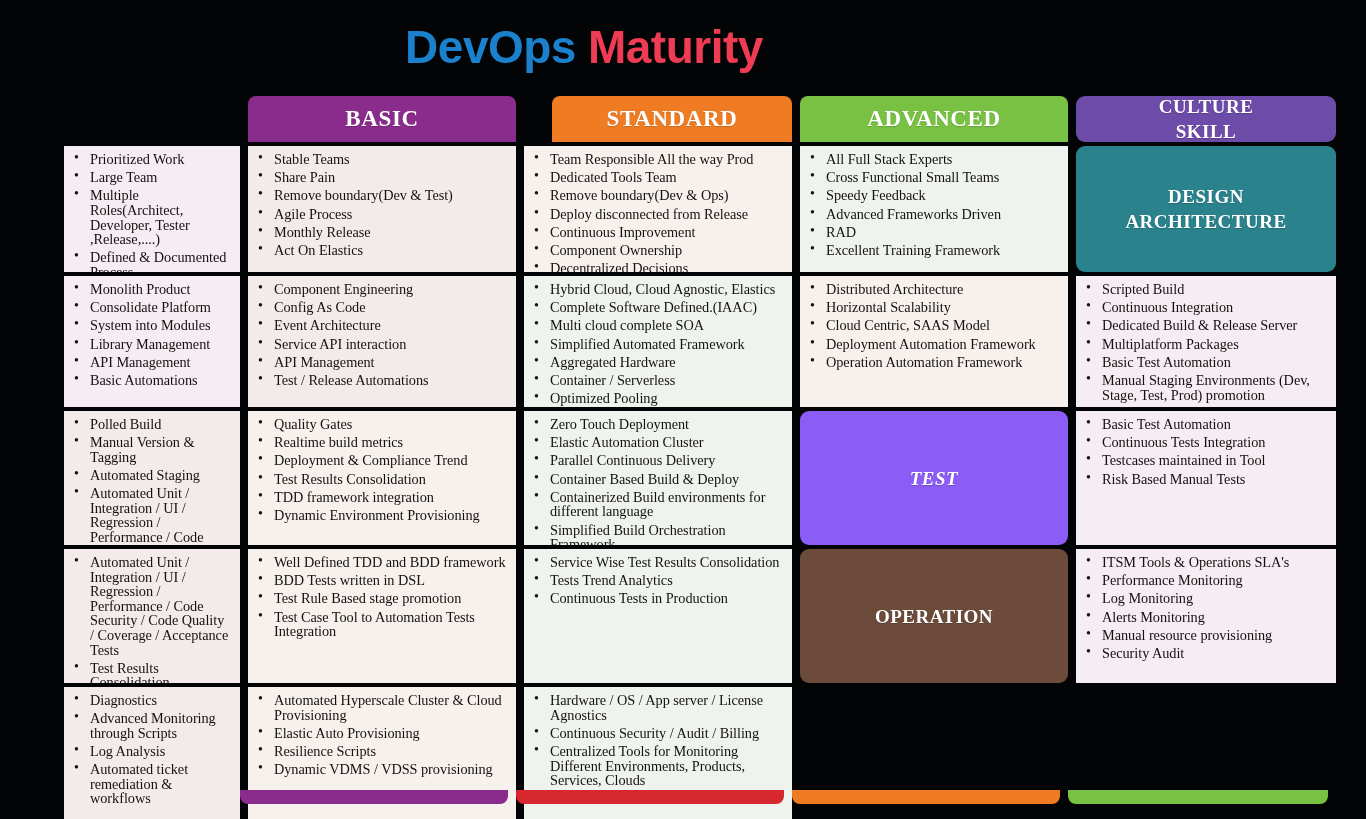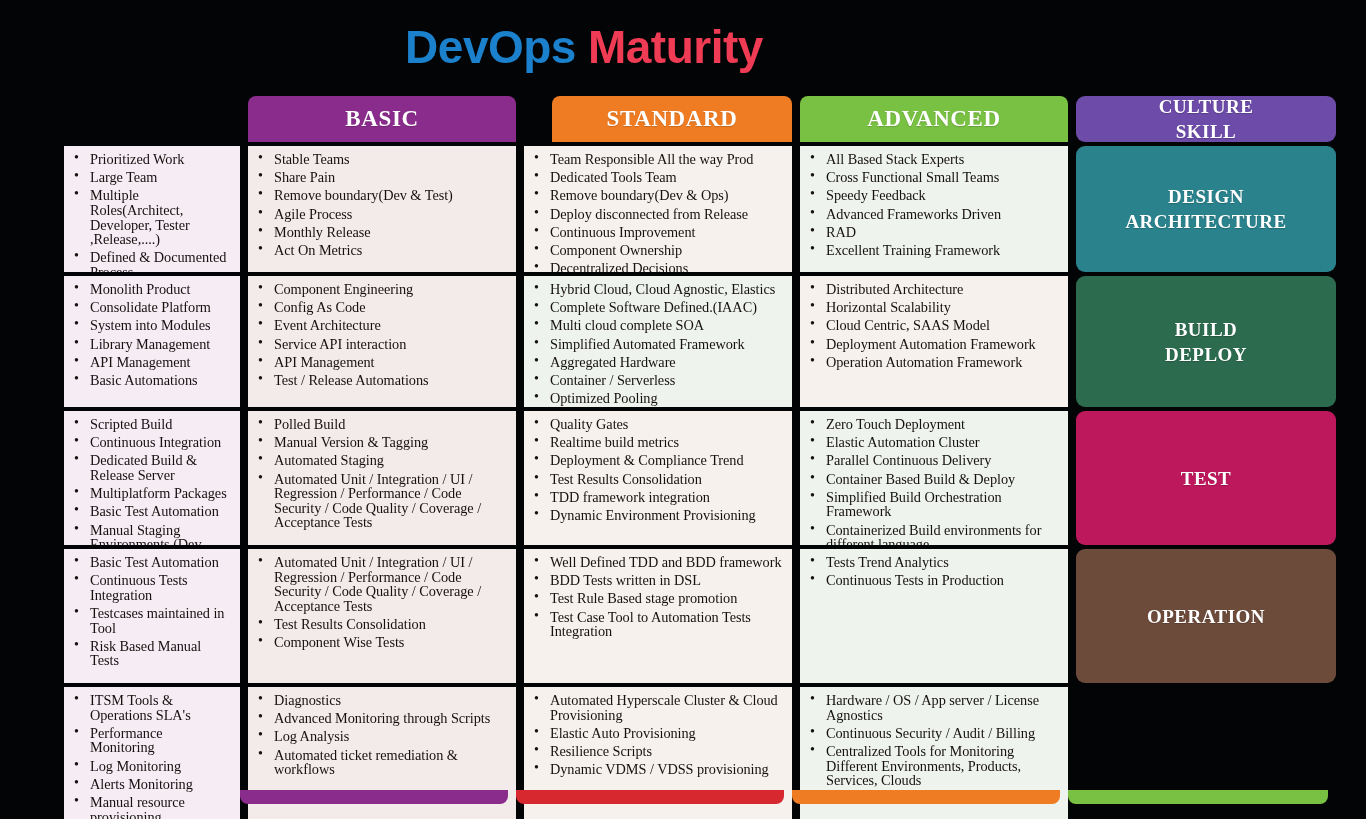--- a/index.html
+++ b/index.html
@@ -141,37 +141,37 @@
           <li>Quarterly Release</li>
         </ul>
       </div>
       <div class="cell c1" style="--rowcolor: #6d4ba8;">
         <ul class="bullets">
           <li>Stable Teams</li>
           <li>Share Pain</li>
           <li>Remove boundary(Dev &amp; Test)</li>
           <li>Agile Process</li>
           <li>Monthly Release</li>
-          <li>Act On Metrics</li>
+          <li>Act On Elastics</li>
         </ul>
       </div>
       <div class="cell c2" style="--rowcolor: #6d4ba8;">
         <ul class="bullets">
           <li>Team Responsible All the way Prod</li>
           <li>Dedicated Tools Team</li>
           <li>Remove boundary(Dev &amp; Ops)</li>
           <li>Deploy disconnected from Release</li>
           <li>Continuous Improvement</li>
           <li>Component Ownership</li>
           <li>Decentralized Decisions</li>
         </ul>
       </div>
       <div class="cell c3" style="--rowcolor: #6d4ba8;">
         <ul class="bullets">
-          <li>All Based Stack Experts</li>
+          <li>All Full Stack Experts</li>
           <li>Cross Functional  Small Teams</li>
           <li>Speedy Feedback</li>
           <li>Advanced Frameworks Driven</li>
           <li>RAD</li>
           <li>Excellent Training Framework</li>
         </ul>
       </div>
       <div class="row-head" style="background: rgb(42, 130, 140);">
         <span>DESIGN<br>ARCHITECTURE</span>
       </div>
@@ -208,23 +208,20 @@
       </div>
       <div class="cell c2" style="--rowcolor: #2a828c;">
         <ul class="bullets">
           <li>Distributed Architecture</li>
           <li>Horizontal Scalability</li>
           <li>Cloud Centric, SAAS Model</li>
           <li>Deployment Automation Framework</li>
           <li>Operation Automation Framework</li>
         </ul>
       </div>
-      <div class="row-head" style="background: rgb(44, 107, 77);">
-        <span>BUILD<br>DEPLOY</span>
-      </div>
       <div class="cell c0" style="--rowcolor: #2c6b4d;">
         <ul class="bullets">
           <li>Scripted Build</li>
           <li>Continuous Integration</li>
           <li>Dedicated Build &amp; Release Server</li>
           <li>Multiplatform Packages</li>
           <li>Basic Test Automation</li>
           <li>Manual Staging Environments (Dev,  Stage, Test, Prod) promotion</li>
         </ul>
       </div>
@@ -245,25 +242,25 @@
           <li>TDD framework integration</li>
           <li>Dynamic Environment Provisioning</li>
         </ul>
       </div>
       <div class="cell c3" style="--rowcolor: #2c6b4d;">
         <ul class="bullets">
           <li>Zero Touch Deployment</li>
           <li>Elastic Automation Cluster</li>
           <li>Parallel Continuous Delivery</li>
           <li>Container Based Build &amp; Deploy</li>
+          <li>Containerized Build environments for different language</li>
           <li>Simplified Build Orchestration Framework</li>
-          <li>Containerized Build environments for different language</li>
-        </ul>
-      </div>
-      <div class="row-head" style="background: #be185d;">
+        </ul>
+      </div>
+      <div class="row-head" style="background: #8b5cf6; font-style: italic;">
         <span>TEST</span>
       </div>
       <div class="cell c0" style="--rowcolor: #8e8543;">
         <ul class="bullets">
           <li>Basic Test Automation</li>
           <li>Continuous Tests Integration</li>
           <li>Testcases maintained in Tool</li>
           <li>Risk Based Manual Tests</li>
         </ul>
       </div>
@@ -277,20 +274,21 @@
       <div class="cell c2" style="--rowcolor: #8e8543;">
         <ul class="bullets">
           <li>Well Defined TDD and BDD framework</li>
           <li>BDD Tests written in DSL</li>
           <li>Test Rule Based stage promotion</li>
           <li>Test Case Tool to Automation Tests Integration</li>
         </ul>
       </div>
       <div class="cell c3" style="--rowcolor: #8e8543;">
         <ul class="bullets">
+          <li>Service Wise Test Results Consolidation</li>
           <li>Tests Trend Analytics</li>
           <li>Continuous Tests in Production</li>
         </ul>
       </div>
       <div class="row-head" style="background: rgb(109, 75, 59);">
         <span>OPERATION</span>
       </div>
       <div class="cell c0" style="--rowcolor: #6d4b3b;">
         <ul class="bullets">
           <li>ITSM Tools &amp; Operations SLA's</li>

